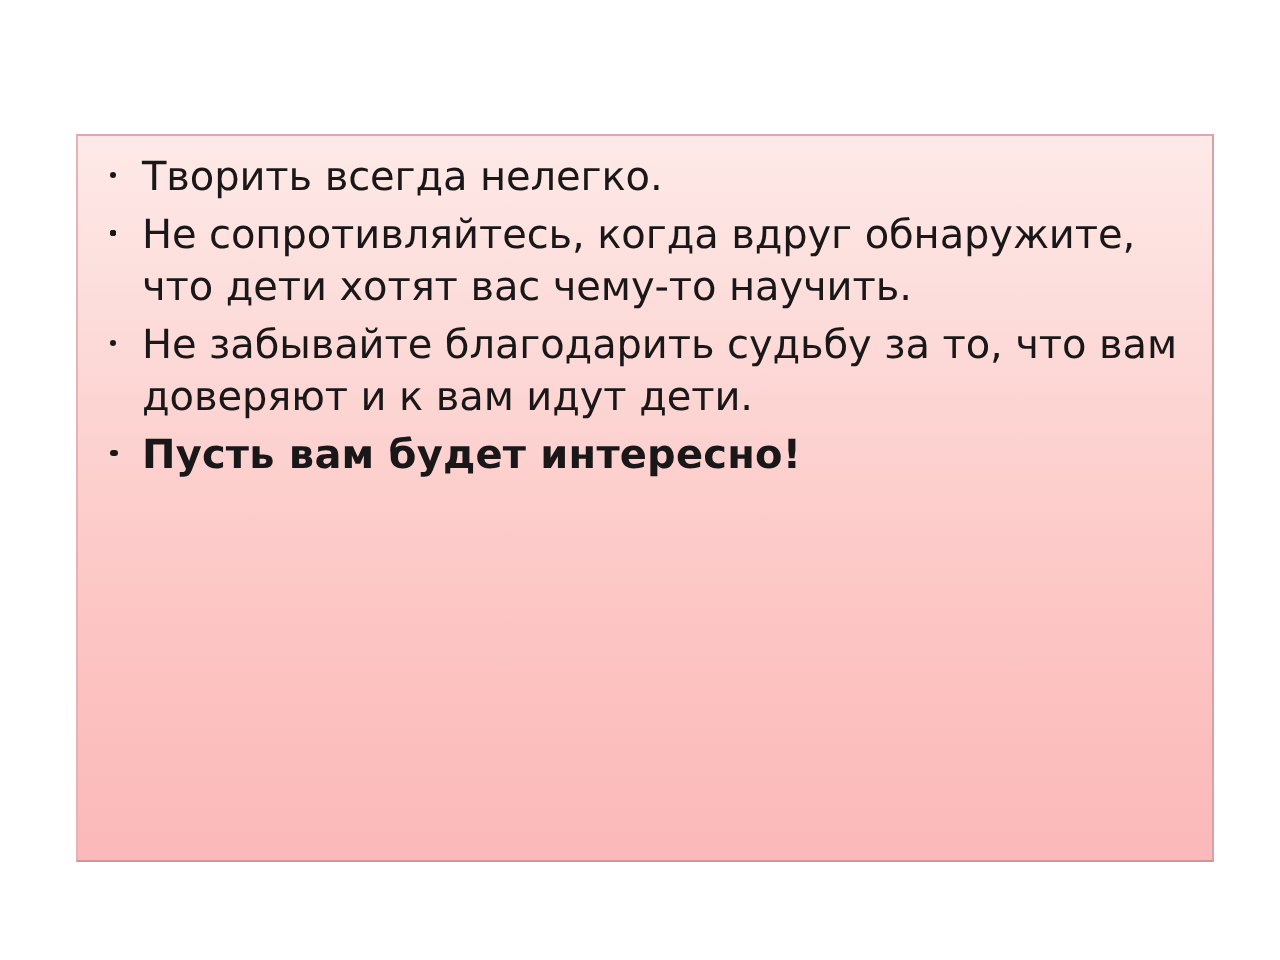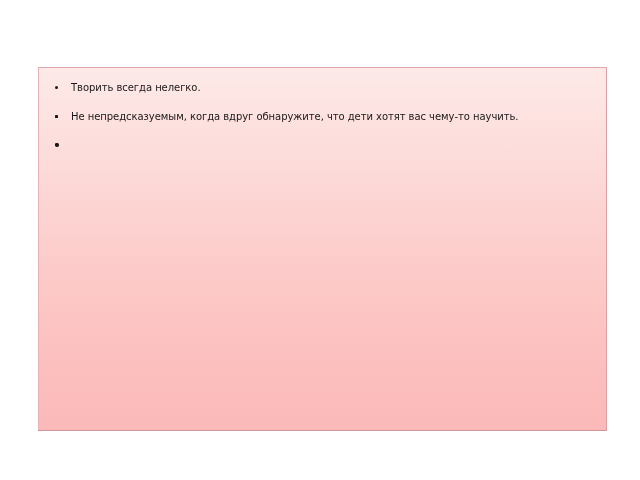--- a/index.html
+++ b/index.html
@@ -52,21 +52,21 @@
     list-style: none;
     margin: 0;
     padding: 0;
   }
 
   li.bullet-item {
     position: relative;
     padding-left: 22px;
     margin: 0 0 2px 0;
     color: #1a1718;
-    font-size: 10px;
+    font-size: 20px;
     line-height: 26.5px;
     letter-spacing: -0.05px;
     white-space: pre-wrap;
   }
 
   li.bullet-item .bullet-dot {
     position: absolute;
     left: 6px;
     top: 11px;
     width: 3.4px;
@@ -91,18 +91,18 @@
 </style>
 </head>
 <body>
 
 <div id="slide-canvas">
   <div id="content-box">
     <ul class="bullet-list">
         <li class="bullet-item"><span class="bullet-dot"></span><span class="item-text">Творить всегда нелегко.</span></li>
         <li class="bullet-item"><span class="bullet-dot"></span></li>
         <li class="bullet-item"><span class="bullet-dot"></span></li>
-        <li class="bullet-item"><span class="bullet-dot"></span><span class="item-text">Не непредсказуемым, когда вдруг обнаружите, что дети хотят вас чему-то научить.</span></li>
-        <li class="bullet-item"><span class="bullet-dot"></span></li>
-        <li class="bullet-item is-bold"><span class="bullet-dot"></span></li>
+        <li class="bullet-item"><span class="bullet-dot"></span><span class="item-text">Не сопротивляйтесь, когда вдруг обнаружите, что дети хотят вас чему-то научить.</span></li>
+        <li class="bullet-item"><span class="bullet-dot"></span><span class="item-text">Не забывайте благодарить судьбу за то, что вам доверяют и к вам идут дети.</span></li>
+        <li class="bullet-item is-bold"><span class="bullet-dot"></span><span class="item-text">Пусть вам будет интересно!</span></li>
       </ul>
   </div>
 </div>
 
 </body></html>

